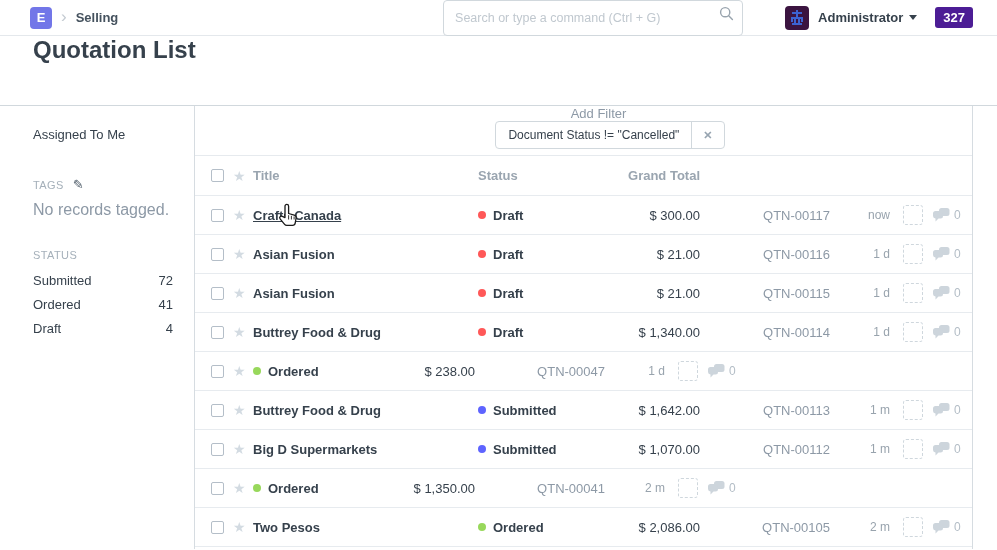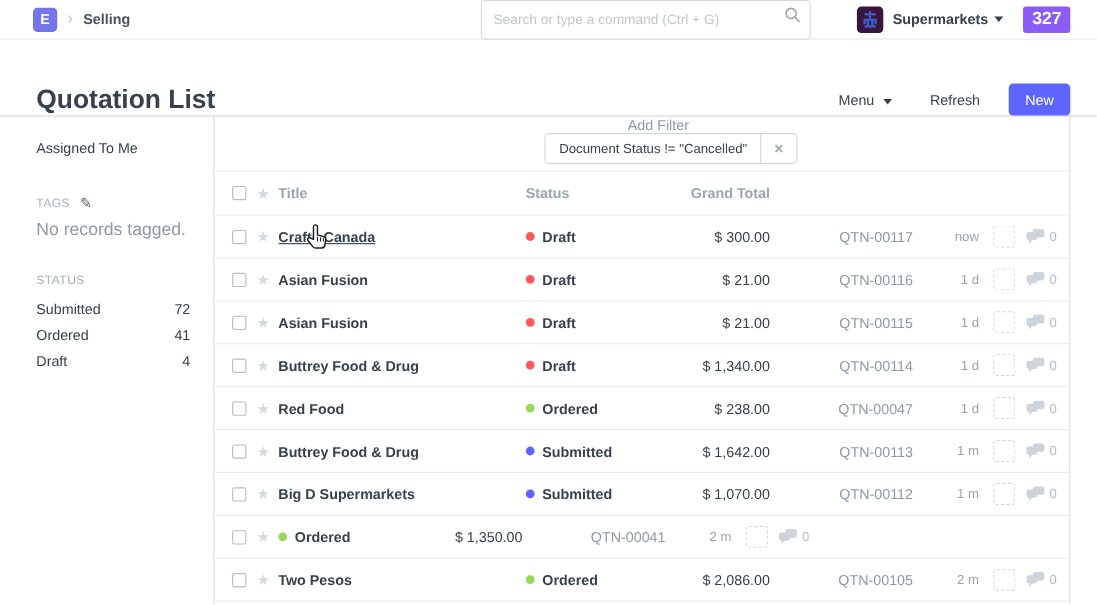--- a/index.html
+++ b/index.html
@@ -17,25 +17,25 @@
   .nav-search input { width:100%; height:100%; border:1px solid #d1d8dd; border-radius:4px;
     padding:0 30px 0 11px; font-size:12.5px; color:#36414c; outline:none; font-family:inherit; }
   .nav-search input::placeholder { color:#c0c8cf; }
   .search-glyph { position:absolute; right:9px; top:6px; }
   .user-area { display:flex; align-items:center; cursor:pointer; }
   .user-avatar { width:24px; height:24px; border-radius:4px; background:#3b1440;
     display:flex; align-items:center; justify-content:center; margin-right:9px; }
   .user-name { font-size:13px; font-weight:700; color:#36414c; }
   .caret { width:0; height:0; border-left:4px solid transparent; border-right:4px solid transparent;
     border-top:5px solid #36414c; display:inline-block; margin-left:6px; }
-  .notif-badge { margin-left:18px; background:#8b5cf6; color:#fff; font-size:16px; font-weight:700;
+  .notif-badge { margin-left:18px; background:#4c1d95; color:#fff; font-size:13px; font-weight:700;
     border-radius:3px; padding:3px 8px; cursor:pointer; }
 
   
-  .page-head { height:70px; display:flex; align-items:flex-end; padding:0 24px 0 33px;
+  .page-head { height:70px; display:flex; align-items:flex-start; padding:0 24px 0 33px;
     border-bottom:1px solid #d1d8dd; }
   .page-title { font-size:24px; font-weight:700; color:#36414c; }
   .head-actions { margin-left:auto; display:flex; align-items:center; }
   .head-link { font-size:13px; color:#36414c; cursor:pointer; margin-left:34px; }
   .head-link .caret { border-top-color:#36414c; margin-left:5px; }
   .btn-new { margin-left:26px; background:#5e64ff; color:#fff; border:none; border-radius:4px;
     font-size:13px; font-weight:400; padding:7px 15px; cursor:pointer; font-family:inherit; }
 
   
   .content { display:flex; height:443px; }
@@ -114,36 +114,28 @@
           <rect x="8" y="5" width="2" height="3"></rect>
           <rect x="5" y="8" width="8" height="2"></rect>
           <rect x="3" y="8" width="2" height="5"></rect>
           <rect x="13" y="8" width="2" height="5"></rect>
           <rect x="6" y="10" width="2" height="4"></rect>
           <rect x="10" y="10" width="2" height="4"></rect>
           <rect x="4" y="14" width="10" height="2"></rect>
         </g>
       </svg>
     </span>
-    <span class="user-name">Supermarkets</span>
+    <span class="user-name">Administrator</span>
     <span class="caret"></span>
   </div>
   <span class="notif-badge">327</span>
 </div>
 
 <div class="page-head">
   <h1 class="page-title">Quotation List</h1>
-  <div class="head-actions">
-    <span class="head-link">
-      <span>Menu</span>
-      <span class="caret"></span>
-    </span>
-    <span class="head-link">Refresh</span>
-    <button class="btn-new">New</button>
-  </div>
 </div>
 
 <div class="content">
 
   <div class="sidebar">
     <div class="side-link">Assigned To Me</div>
 
     <div class="side-heading">
       <span>TAGS</span>
       <span class="pencil">✎</span>
@@ -272,21 +264,20 @@
           <path d="M8.5 0h5.5a2.5 2.5 0 0 1 2.5 2.5v3a2.5 2.5 0 0 1-2.5 2.5h-5.5a2.5 2.5 0 0 1-2.5-2.5v-3A2.5 2.5 0 0 1 8.5 0z"></path>
           <path d="M2.5 3h5a2.5 2.5 0 0 1 2.5 2.5v2.5a2.5 2.5 0 0 1-2.5 2.5H5.5L2.5 13.5V10.4A2.5 2.5 0 0 1 0 8v-2.5A2.5 2.5 0 0 1 2.5 3z"></path>
         </g>
       </svg>
       <span class="comment-count">0</span>
     </span>
   </div>
         <div class="lrow">
     <input type="checkbox" class="cb" style="">
     <span class="star">★</span>
-    <span class="col-title"><span class="row-title-text">Red Food</span></span>
     <span class="col-status">
       <span class="dot" style="background: rgb(152, 216, 91);"></span>
       <span>Ordered</span>
     </span>
     <span class="col-total">$ 238.00</span>
     <span class="col-id">QTN-00047</span>
     <span class="col-time">1 d</span>
     <span class="assign-box"></span>
     <span class="comment-wrap">
       <svg width="17" height="14" viewBox="0 0 17 14">

